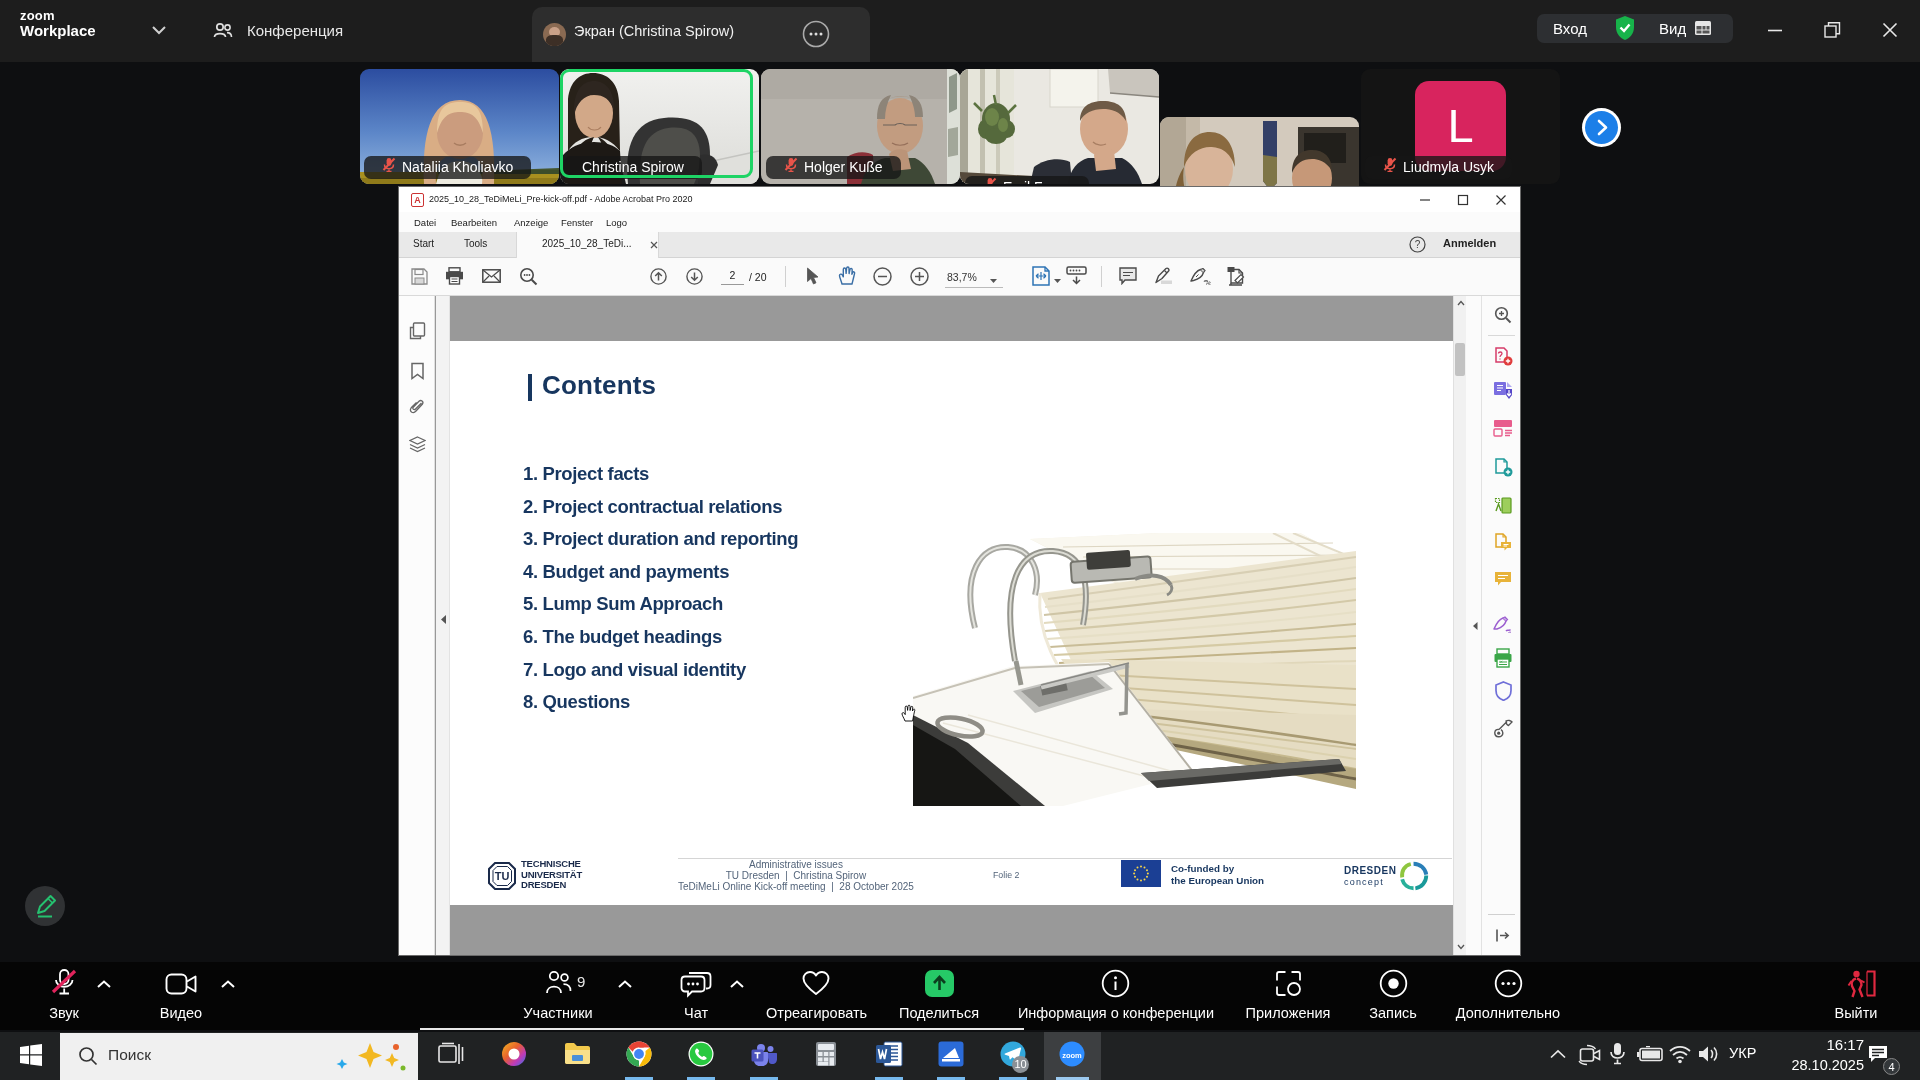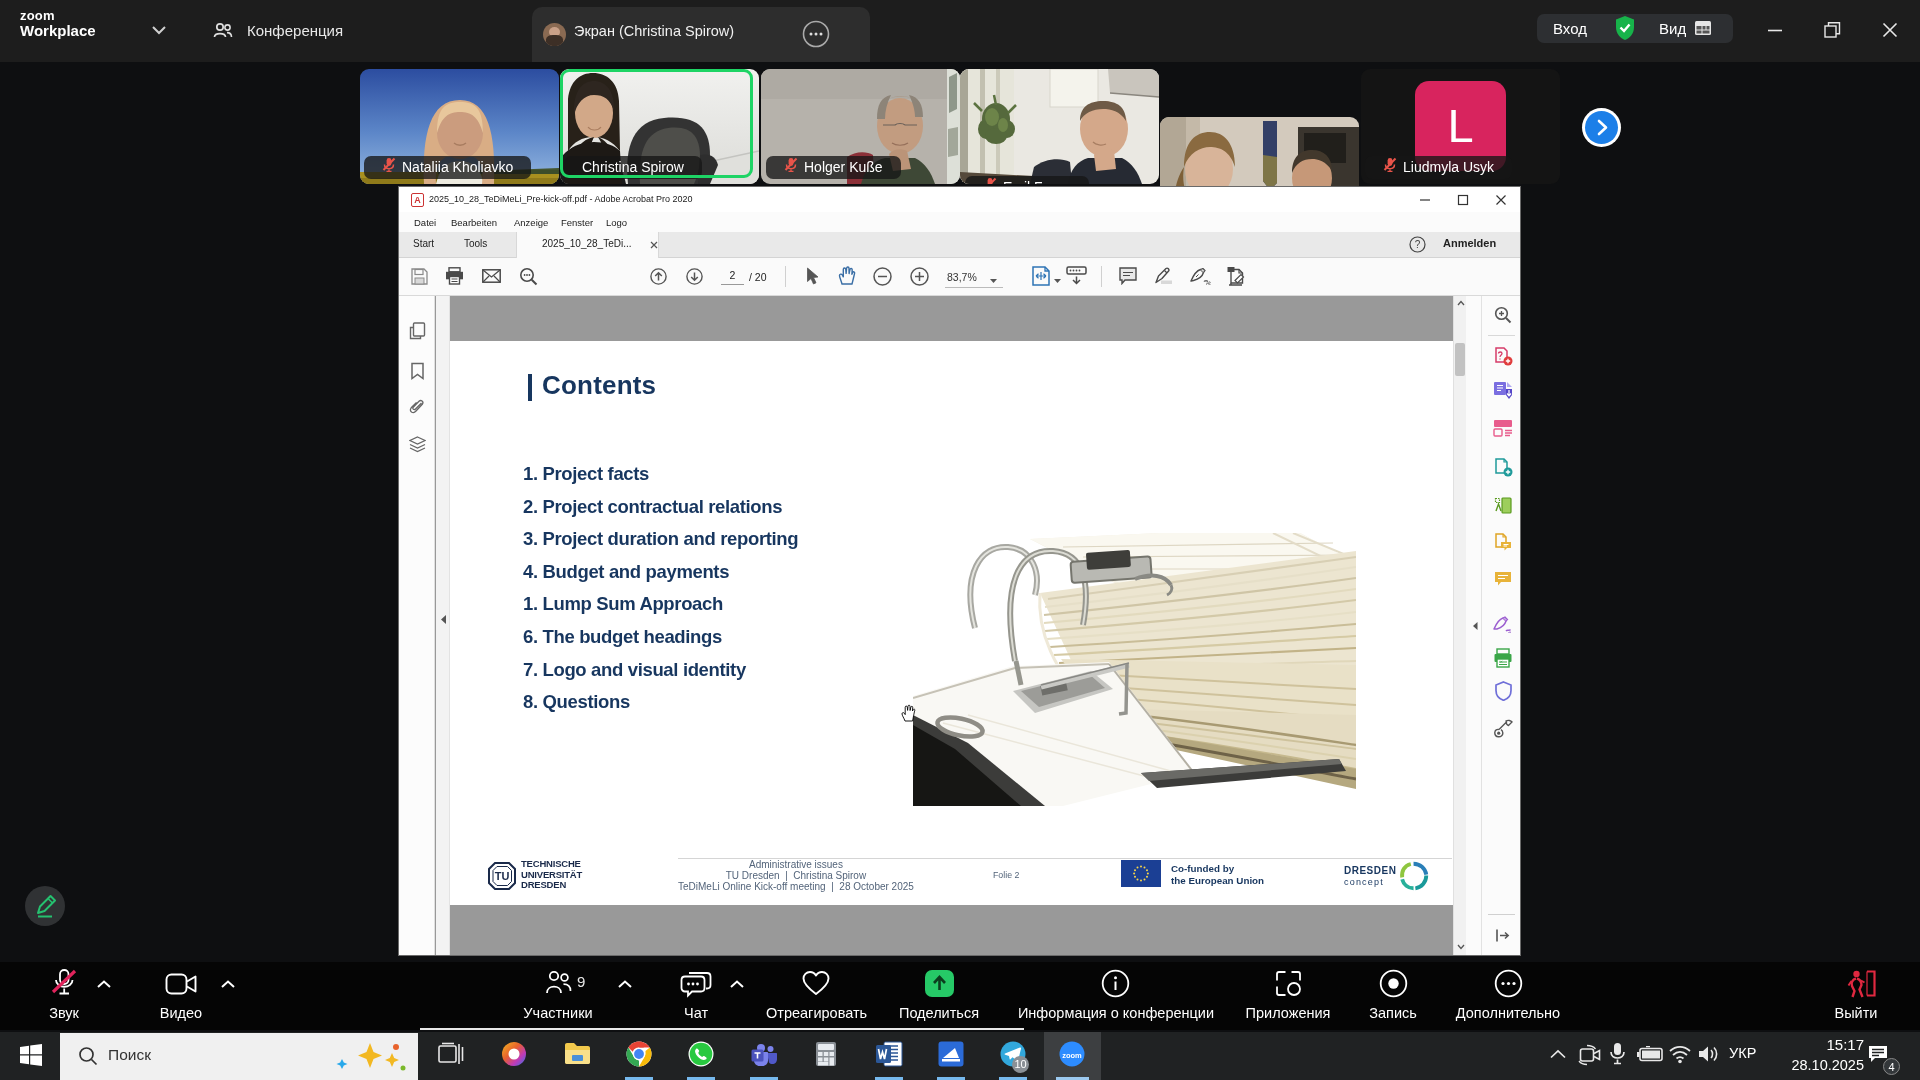--- a/index.html
+++ b/index.html
@@ -418,21 +418,21 @@
 
     <div class="contentwrap"></div>
     <div id="page">
       <div class="abs" style="left:78px;top:33px;width:3.5px;height:27px;background:#17365f;"></div>
       <div class="abs" style="left:92px;top:29px;font-size:26px;font-weight:bold;color:#17365f;letter-spacing:0.2px;">Contents</div>
       <div id="toclist">
         <div>1. Project facts</div>
         <div>2. Project contractual relations</div>
         <div>3. Project duration and reporting</div>
         <div>4. Budget and payments</div>
-        <div>1. Lump Sum Approach</div>
+        <div>5. Lump Sum Approach</div>
         <div>6. The budget headings</div>
         <div>7. Logo and visual identity</div>
         <div>8. Questions</div>
       </div>
 
       <svg class="abs" style="left:463px;top:192px;" width="443" height="273" viewBox="0 0 443 273">
         <rect width="443" height="273" fill="#ffffff"></rect>
 
         <polygon points="117,6 376,-6 443,30 443,46 215,57" fill="#f3efe3"></polygon>
         <polygon points="117,6 376,-6 443,30 215,54" fill="#faf8f0"></polygon>
@@ -905,21 +905,21 @@
       <path d="M2 7 C8 1.5 16 1.5 22 7" fill="none" stroke="#e8e8e8" stroke-width="1.8"></path>
       <path d="M5 11 C9.5 7 14.5 7 19 11" fill="none" stroke="#e8e8e8" stroke-width="1.8"></path>
       <path d="M8.5 14.5 C11 12.5 13 12.5 15.5 14.5" fill="none" stroke="#e8e8e8" stroke-width="1.8"></path>
       <circle cx="12" cy="17.5" r="1.8" fill="#e8e8e8"></circle>
     </svg>
   <svg class="abs" style="left:1697px;top:1044px" width="24" height="20" viewBox="0 0 24 20">
       <path d="M2 7 H6 L11 2.5 V17.5 L6 13 H2 Z" fill="#e8e8e8"></path>
       <path d="M14 6 C16 8 16 12 14 14 M17 3.5 C20.5 7 20.5 13 17 16.5" fill="none" stroke="#e8e8e8" stroke-width="1.6"></path>
     </svg>
   <div class="abs" style="left:1729px;top:1045px;font-size:14.5px;color:#fff;">УКР</div>
-  <div class="abs" style="left:1788px;top:1036px;width:76px;text-align:right;font-size:15px;color:#fff;">15:17</div>
+  <div class="abs" style="left:1788px;top:1036px;width:76px;text-align:right;font-size:15px;color:#fff;">16:17</div>
   <div class="abs" style="left:1782px;top:1057px;width:82px;text-align:right;font-size:14.5px;color:#fff;">28.10.2025</div>
   <svg class="abs" style="left:1867px;top:1044px" width="22" height="20" viewBox="0 0 22 20">
       <path d="M2 2 H20 V14 H8 L4 18 V14 H2 Z" fill="#fff"></path>
       <path d="M5 5.5 H17 M5 8.5 H17 M5 11.5 H12" stroke="#202223" stroke-width="1.3"></path>
     </svg>
   <div class="abs" style="left:1883px;top:1058px;width:17px;height:17px;border-radius:50%;background:#33373a;border:1px solid #888;color:#fff;font-size:11px;text-align:center;line-height:16px;">4</div>
 
 </div>
 
 </body></html>

